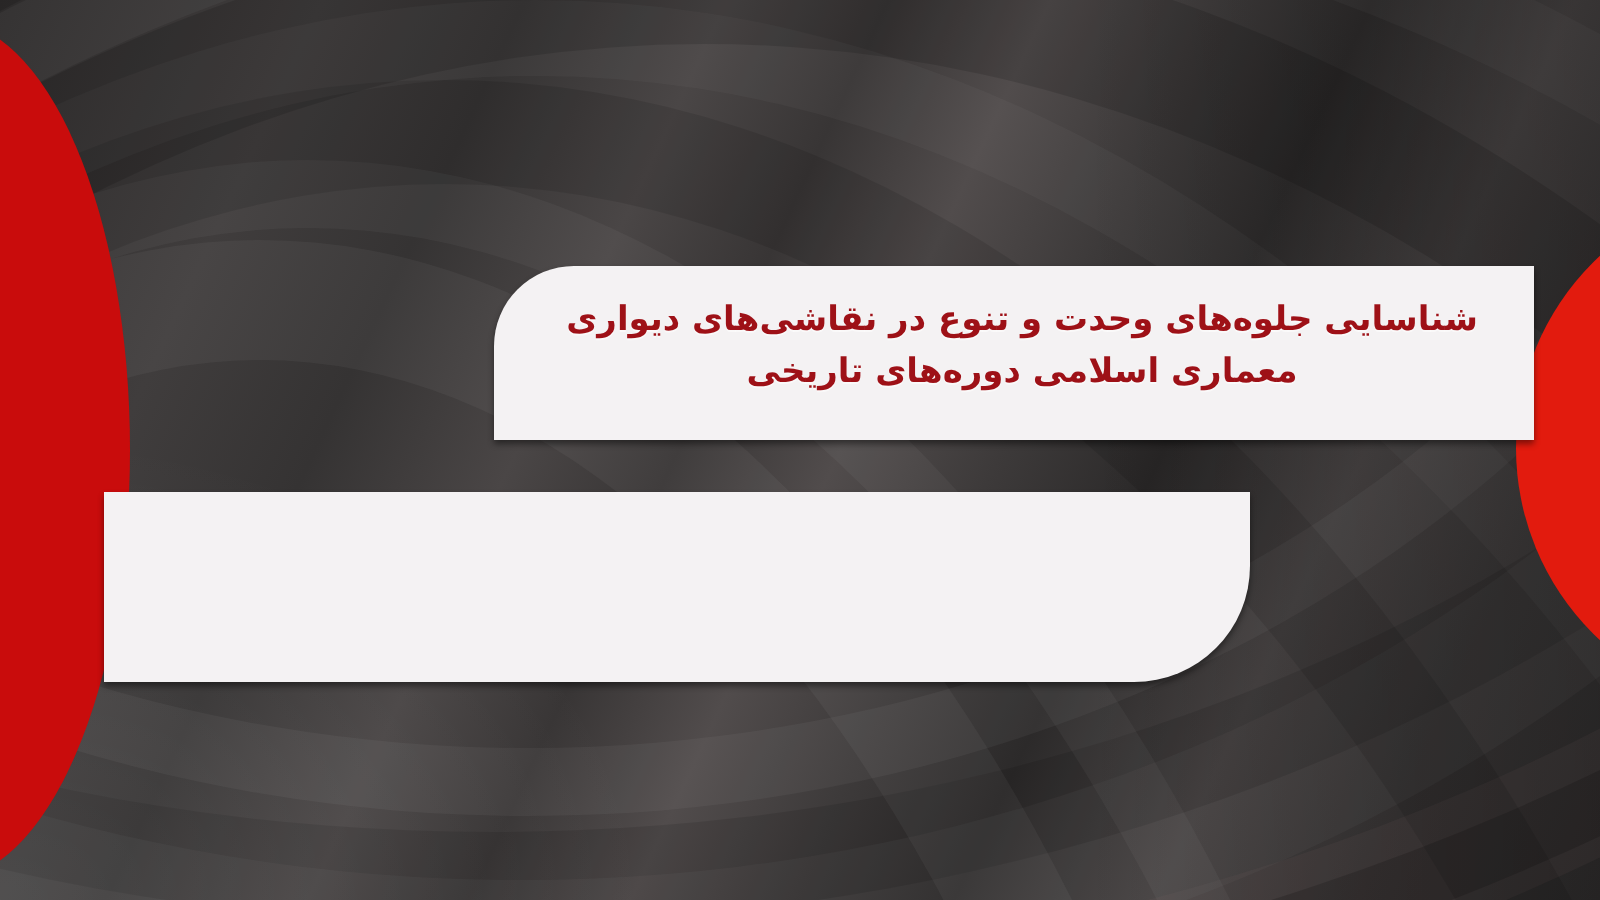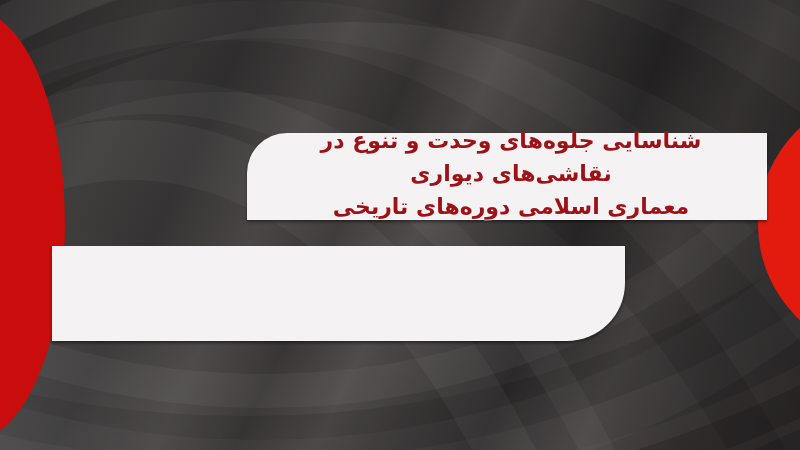--- a/index.html
+++ b/index.html
@@ -138,21 +138,21 @@
     border-bottom-right-radius: 58px;
     z-index: 2;
   }
 
   
   .title-text {
     direction: rtl;
     text-align: center;
     color: #9e1117;
     font-weight: bold;
-    font-size: 22px;
+    font-size: 17px;
     line-height: 1.5;
     padding: 0 16px 6px 24px;
     width: 100%;
     box-sizing: border-box;
     white-space: pre-line;
     text-shadow: 0 1px 0 rgba(255,255,255,0.5);
   }
   .subtitle-text {
     direction: rtl;
     text-align: center;

